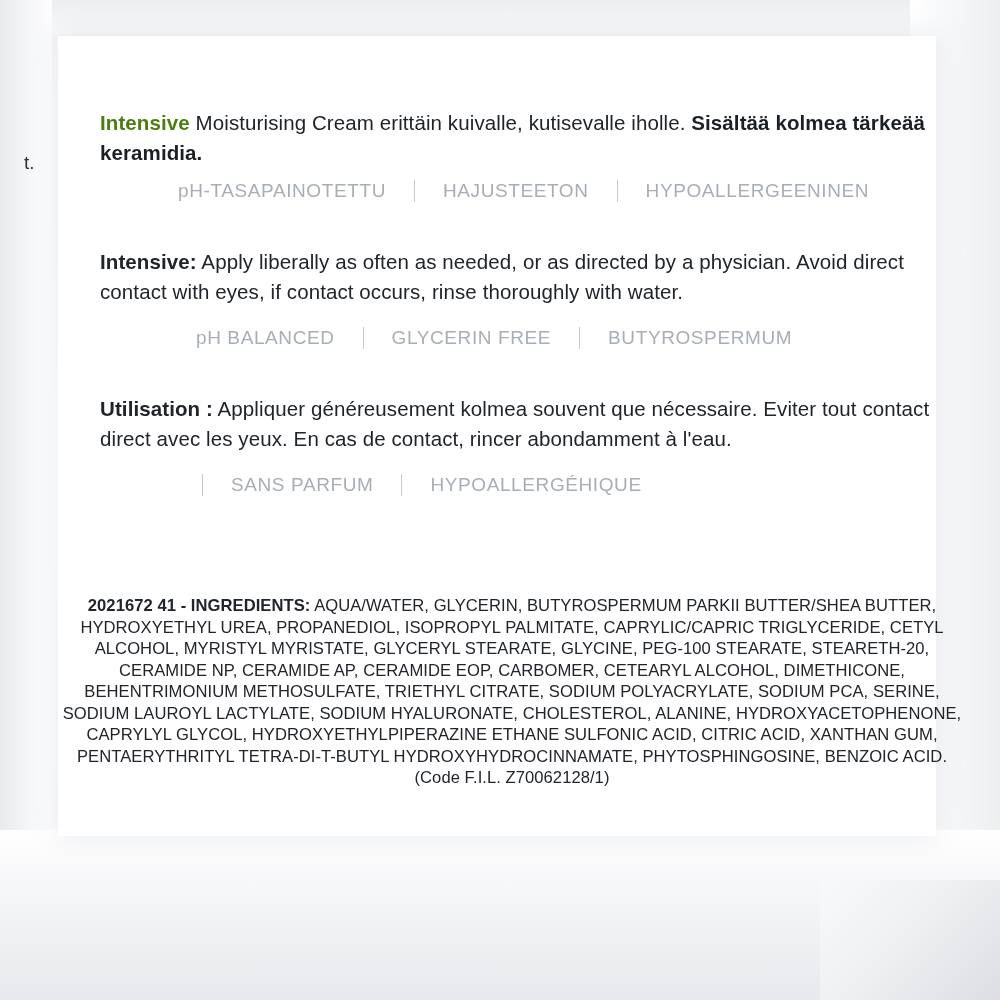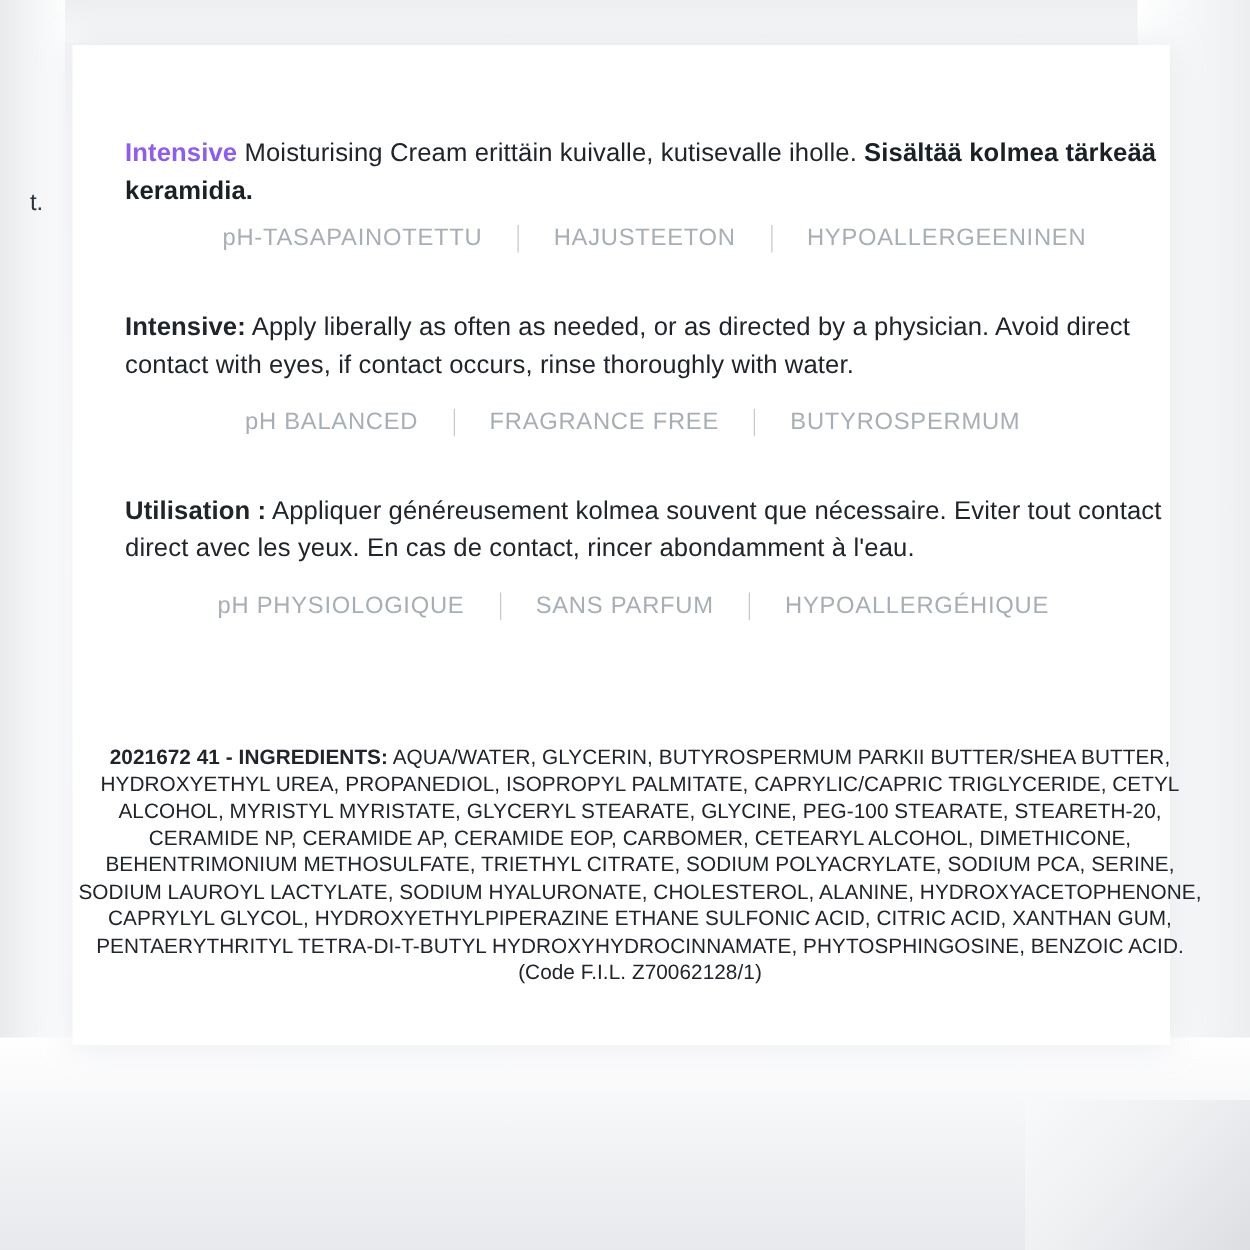--- a/index.html
+++ b/index.html
@@ -81,21 +81,21 @@
 
   .para {
     font-size: 20.5px;
     line-height: 30px;
     color: #20252b;
     letter-spacing: 0.1px;
   }
   .para-fi { margin: 0 0 2px 0; }
 
   .brandword {
-    color: #8b5cf6;
+    color: #4d7c0f;
     font-weight: 700;
   }
   .strong-head {
     font-weight: 700;
     color: #1b2027;
   }
   .semi {
     font-weight: 700;
   }
 
@@ -173,32 +173,31 @@
       </div>
     </div>
 
     <div class="block-gap"></div>
 
     <div class="lang-block">
       <p class="para"><span class="semi">Intensive:</span><span> Apply liberally as often as needed, or as directed by a physician. Avoid direct contact with eyes, if contact occurs, rinse thoroughly with water.</span></p>
       <div class="claims en">
         <span class="claim-item">pH BALANCED</span>
         <span class="claim-sep"></span>
-        <span class="claim-item">FRAGRANCE FREE</span>
+        <span class="claim-item">GLYCERIN FREE</span>
         <span class="claim-sep"></span>
         <span class="claim-item">BUTYROSPERMUM</span>
       </div>
     </div>
 
     <div class="block-gap"></div>
 
     <div class="lang-block">
       <p class="para"><span class="semi">Utilisation :</span><span> Appliquer généreusement kolmea souvent que nécessaire. Eviter tout contact direct avec les yeux. En cas de contact, rincer abondamment à l'eau.</span></p>
       <div class="claims fr">
-        <span class="claim-item">pH PHYSIOLOGIQUE</span>
         <span class="claim-sep"></span>
         <span class="claim-item">SANS PARFUM</span>
         <span class="claim-sep"></span>
         <span class="claim-item">HYPOALLERGÉHIQUE</span>
       </div>
     </div>
 
   </div>
 
   <div class="ingredients"><span class="ing-code">2021672 41 - INGREDIENTS:</span><span> AQUA/WATER, GLYCERIN, BUTYROSPERMUM PARKII BUTTER/SHEA BUTTER, HYDROXYETHYL UREA, PROPANEDIOL, ISOPROPYL PALMITATE, CAPRYLIC/CAPRIC TRIGLYCERIDE, CETYL ALCOHOL, MYRISTYL MYRISTATE, GLYCERYL STEARATE, GLYCINE, PEG-100 STEARATE, STEARETH-20, CERAMIDE NP, CERAMIDE AP, CERAMIDE EOP, CARBOMER, CETEARYL ALCOHOL, DIMETHICONE, BEHENTRIMONIUM METHOSULFATE, TRIETHYL CITRATE, SODIUM POLYACRYLATE, SODIUM PCA, SERINE, SODIUM LAUROYL LACTYLATE, SODIUM HYALURONATE, CHOLESTEROL, ALANINE, HYDROXYACETOPHENONE, CAPRYLYL GLYCOL, HYDROXYETHYLPIPERAZINE ETHANE SULFONIC ACID, CITRIC ACID, XANTHAN GUM, PENTAERYTHRITYL TETRA-DI-T-BUTYL HYDROXYHYDROCINNAMATE, PHYTOSPHINGOSINE, BENZOIC ACID. (Code F.I.L. Z70062128/1)</span></div>

